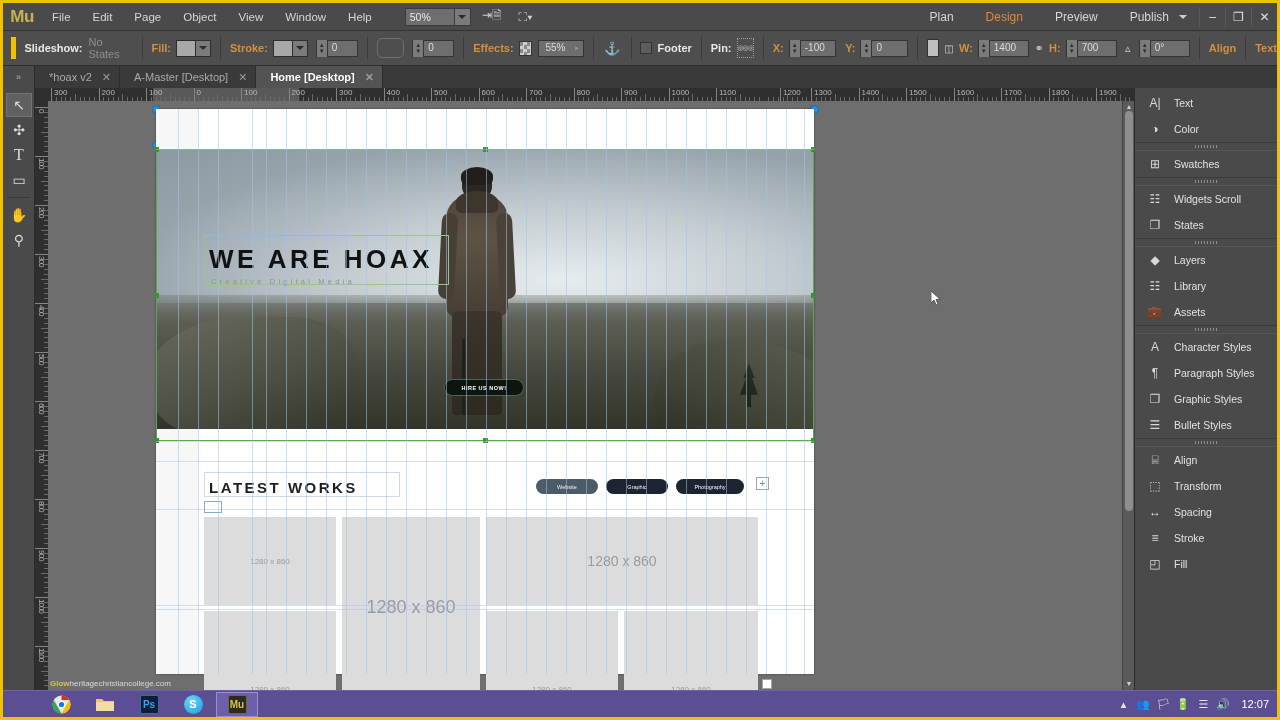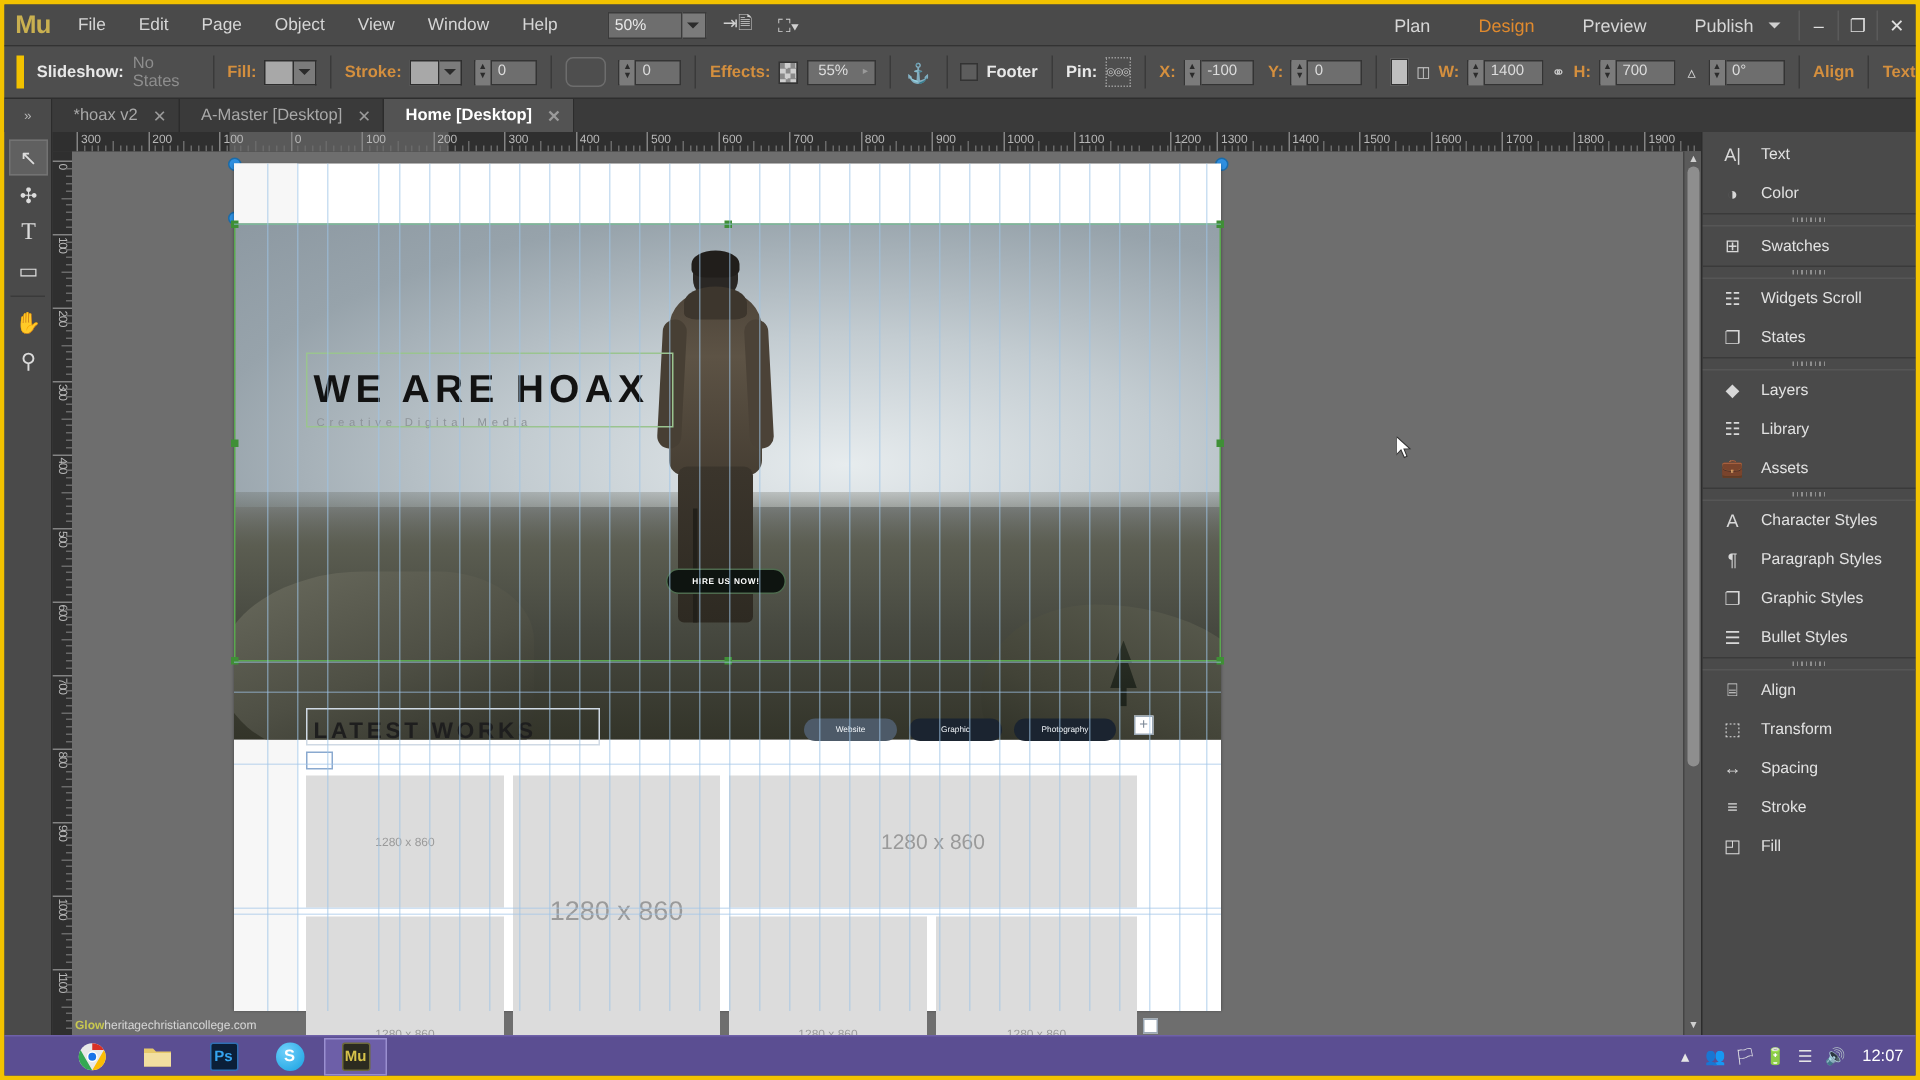--- a/index.html
+++ b/index.html
@@ -176,21 +176,21 @@
   }
   .nav-i:last-child{border-right:none;}
   .nav-i.cur { color:#e2b7b7; }
   .soc {
     position:absolute; top:12px; width:16px; height:16px;
     display:flex; align-items:center; justify-content:center;
     font-size:10px; color:#3a3a3a;
   }
   
   #hero {
-    position:absolute; left:0; top:40px; width:658px; height:344px;
+    position:absolute; left:0; top:40px; width:658px; height:280px;
     overflow:hidden;
     background:linear-gradient(180deg,#9aa6ae 0%,#b4bec4 22%,#cfd6d8 40%,
                #8e9499 55%,#5f6259 72%,#4a4a42 88%,#3d3d38 100%);
   }
   #hero-sky {
     position:absolute;left:0;top:0;width:100%;height:55%;
     background:radial-gradient(ellipse at 62% 85%, #e7ecee 0%, #c3ccd1 38%, #97a3ab 75%, #8d99a2 100%);
   }
   #hero-ground {
     position:absolute;left:0;bottom:0;width:100%;height:48%;

